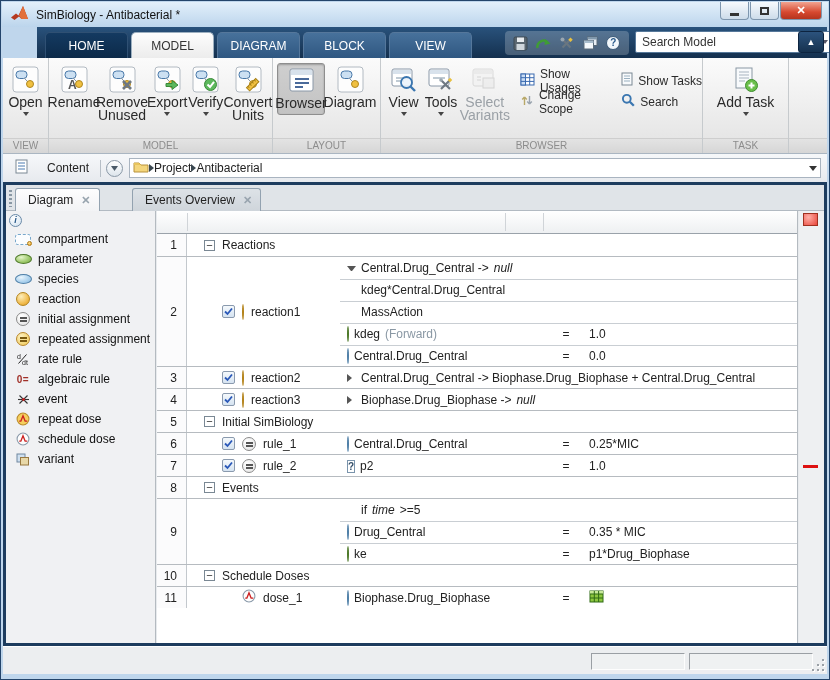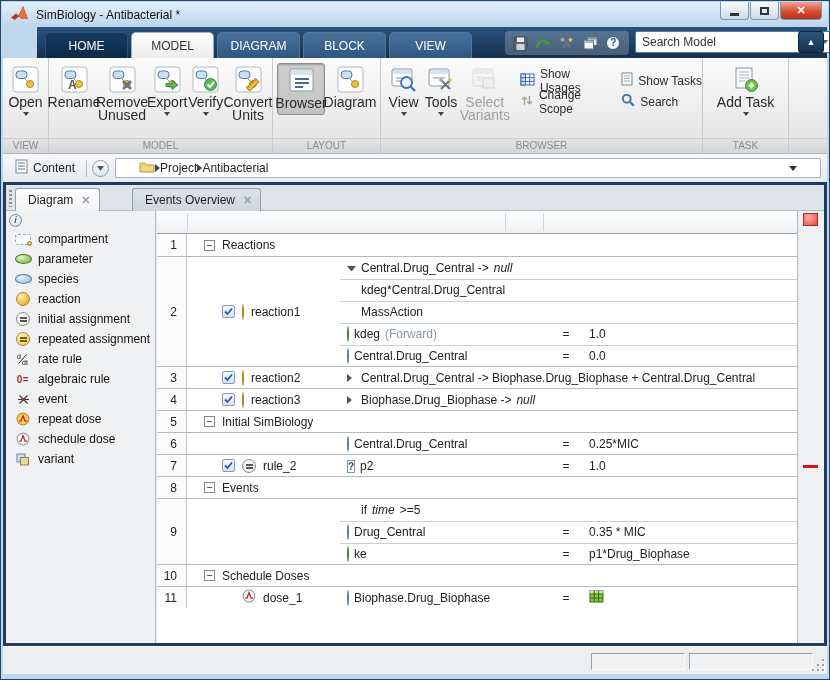--- a/index.html
+++ b/index.html
@@ -53,25 +53,25 @@
   .rbtn.pressed { background:linear-gradient(#cfcfcf,#c3c3c3); border:1px solid #8e8e8e; border-radius:3px;
                   box-shadow:inset 0 1px 2px rgba(0,0,0,.25); padding:1px 2px 4px; margin-top:1px; }
   .rbtn.disabled .lbl { color:#9aa0a6; }
   .rbtn.disabled .ic { opacity:.45; filter:grayscale(1); }
   .rlinkgrid { display:grid; grid-template-rows:21px 21px; grid-auto-flow:column; column-gap:16px; margin:8px 0 0 10px; }
   .rlink { display:flex; align-items:center; gap:5px; color:#2a2a2a; }
 
   
   .pathbar { position:absolute; left:2px; right:2px; top:153px; height:28px;
              background:linear-gradient(#f6f8fa,#e7eaee); display:flex; align-items:center; padding:0 6px; }
-  .content-btn { display:flex; align-items:center; gap:5px; padding:2px 6px;justify-content:center; }
+  .content-btn { display:flex; align-items:center; gap:19px; padding:2px 6px;justify-content:center; }
   .vsep { width:1px; height:17px; background:#b6bec6; margin:0 5px; }
   .circ-btn { width:17px; height:17px; border-radius:50%; border:1px solid #8a98a6; background:linear-gradient(#fff,#dde5ec);
               display:flex; align-items:center; justify-content:center; margin-right:6px; }
-  .crumbfield { flex:1; height:20px; background:#fff; border:1px solid #a9b4c0; display:flex; align-items:center; padding:0 23px; gap:0; }
+  .crumbfield { flex:1; height:20px; background:#fff; border:1px solid #a9b4c0; display:flex; align-items:center; padding:0 3px; gap:0; }
   .crumb-arrow { width:0; height:0; border-top:4px solid transparent; border-bottom:4px solid transparent; border-left:5px solid #3a4750; }
   .crumb-caret { margin-left:auto; width:0; height:0; border-left:4px solid transparent; border-right:4px solid transparent; border-top:5px solid #333; }
 
   
   .desk { position:absolute; left:2px; right:2px; top:181px; height:464px; background:#1d3c5e; padding:3px; }
   .deskin { position:relative; width:100%; height:100%; background:#e7eaed; }
   .tabbar { position:absolute; left:0; right:0; top:0; height:26px; background:#e0e4e8; border-bottom:1px solid #b2bac2; }
   .drag-handle { position:absolute; left:3px; top:5px; width:3px; height:17px;
                  background-image:repeating-linear-gradient(#8a98a4 0 2px, transparent 2px 4px); }
   .dtab { position:absolute; top:3px; height:23px; display:flex; align-items:center; gap:8px; padding:0 8px 0 12px;
@@ -723,20 +723,31 @@
                 <div class="tsubs">
                   <div class="sub">
                     <div class="sub-detail">
                       <span><span class="ic-species"></span></span>
                       <span>Central.Drug_Central</span>
                     </div>
                     <div class="sub-eq">=</div>
                     <div class="sub-val">0.25*MIC</div>
                   </div>
                 </div>
+                <div class="tleft">
+                  <span class="ic-check">
+                    <svg width="9" height="9" viewBox="0 0 9 9">
+                      <path d="M1 4.5 L3.5 7 L8 1.5" fill="none" stroke="#2a58b8" stroke-width="1.8"></path>
+                    </svg>
+                  </span>
+                  <span><span class="ic-eqcircle">
+                      <i></i>
+                    </span></span>
+                  <span>rule_1</span>
+                </div>
               </div>
               <div class="trow" style="height:22px">
                 <div class="tnum">7</div>
                 <div class="tsubs">
                   <div class="sub">
                     <div class="sub-detail">
                       <span><span class="ic-unknown">?</span></span>
                       <span>p2</span>
                     </div>
                     <div class="sub-eq">=</div>

